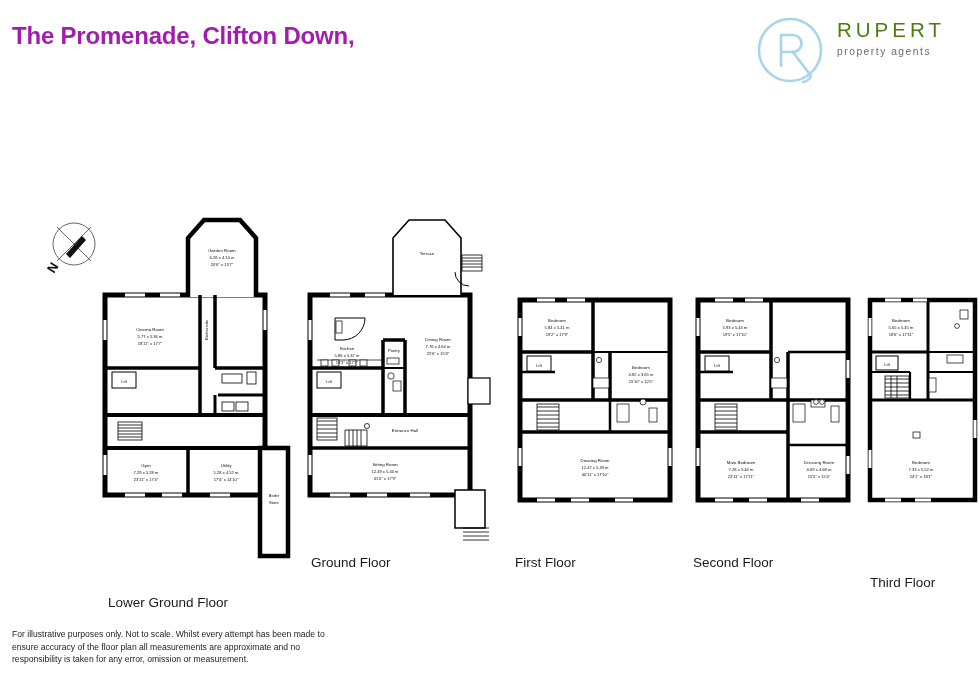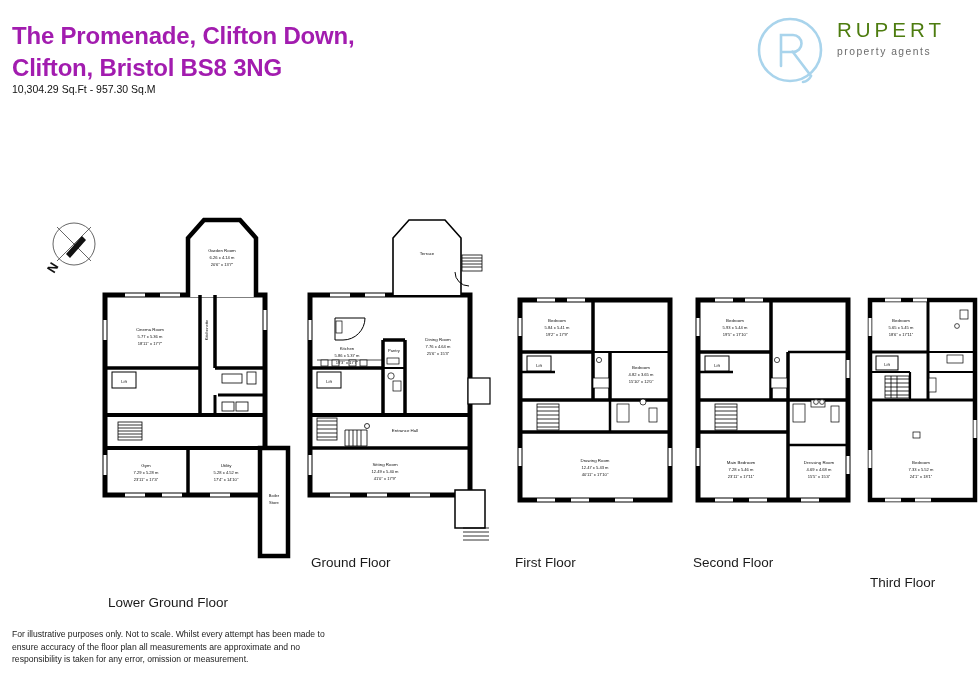--- a/index.html
+++ b/index.html
@@ -34,25 +34,23 @@
 
   
   #disclaimer{position:absolute;left:12px;top:628px;width:330px;
     font-size:8.6px;line-height:1.46;color:#222;}
 </style>
 </head>
 <body>
 
 <div id="header-title">
   <div>The Promenade, Clifton Down,</div>
-  <div>Clifton, Bristol BS8 3NG</div>
 </div>
 
 <div id="gia-block">
-  <div>10,304.29 Sq.Ft - 957.30 Sq.M</div>
 </div>
 
 <div id="logo">
   <div id="logo-mark">
     <svg viewBox="0 0 74 74" width="74" height="74">
       <circle cx="35" cy="34" r="31" fill="none" stroke="#a9d4ec" stroke-width="2.6"></circle>
       <path d="M26 50 L26 19 L38 19 A8.5 8.5 0 0 1 38 36 L26 36" fill="none" stroke="#a9d4ec" stroke-width="2.6" stroke-linecap="round"></path>
       <path d="M37.5 35.5 L56 60 A11 11 0 0 1 48 66" fill="none" stroke="#a9d4ec" stroke-width="2.6" stroke-linecap="round"></path>
     </svg>
   </div>

